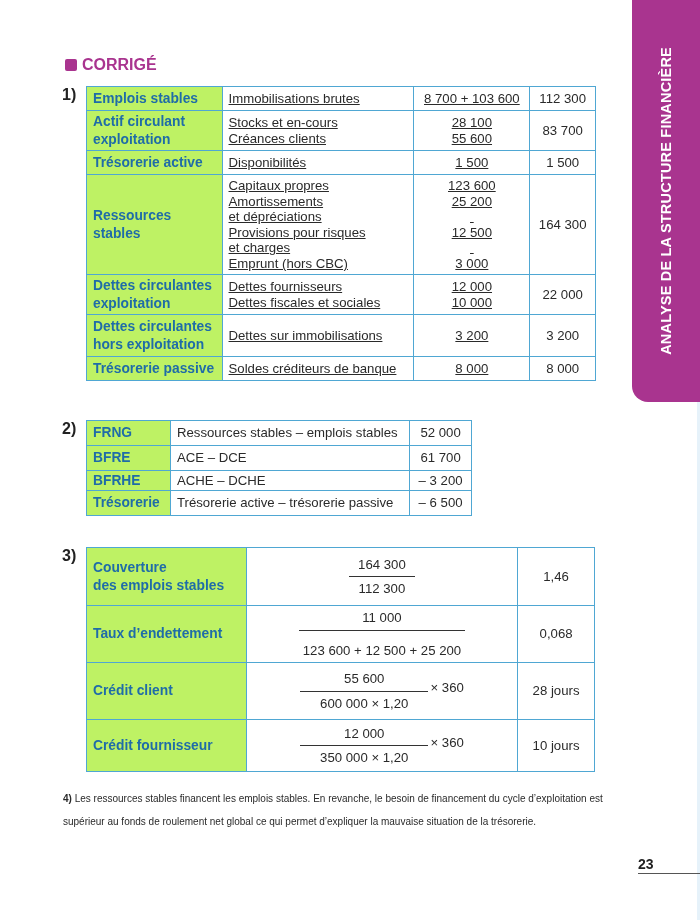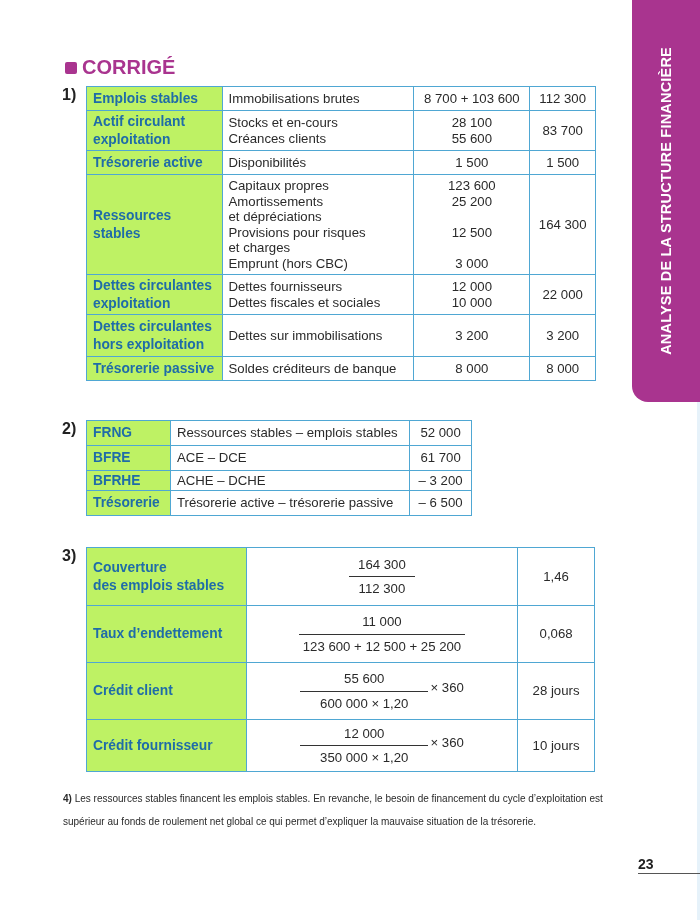--- a/index.html
+++ b/index.html
@@ -7,32 +7,32 @@
          font-family:"Liberation Sans", sans-serif; color:#2a2a2a; }
   .side-tab { position:absolute; left:632px; top:0; width:68px; height:402px; background:#a9348f;
               border-bottom-left-radius:16px; }
   .side-tab-text { position:absolute; left:632px; top:0; width:68px; height:402px; display:flex;
                    align-items:center; justify-content:center; }
   .side-tab-text span { writing-mode:vertical-rl; transform:rotate(180deg); color:#fff; font-weight:bold;
                         font-size:14.5px; letter-spacing:0.2px; white-space:nowrap; }
   .right-rule { position:absolute; left:697px; top:402px; width:3px; height:518px; background:#e6f2fa; }
   .corrige { position:absolute; left:65px; top:56px; display:flex; align-items:center; }
   .corrige .sq { width:12px; height:12px; background:#a9348f; border-radius:2px; margin-right:5px; }
-  .corrige span.lbl { color:#a9348f; font-weight:bold; font-size:20px; }
+  .corrige span.lbl { color:#a9348f; font-weight:bold; font-size:16px; }
   .qnum { position:absolute; font-weight:bold; font-size:16px; color:#222; }
   table { border-collapse:collapse; position:absolute; font-size:13.2px; }
   td { border:1.5px solid #4fa7d3; padding:0 6px; vertical-align:middle; line-height:15.5px; }
   td.h { background:#bef264; color:#1f6ca8; font-weight:bold; font-size:13.8px; line-height:17.5px; }
   td.num { text-align:center; }
   td.c { text-align:center; }
-  .lines div { white-space:nowrap; }
+  .lines div { white-space:nowrap;text-decoration:underline; }
   .frac { display:inline-flex; align-items:center; }
   .frac .f { display:inline-flex; flex-direction:column; align-items:center; }
   .frac .f .n { padding:0 4px 4px 4px; }
-  .frac .f .d { border-top:1px solid #333; padding:4px 4px 0 4px; }
+  .frac .f .d { border-top:1px solid #333; padding:12px 4px 0 4px; }
   .frac .mult { margin-left:2px; margin-top:-6px; }
   .para { position:absolute; left:63px; top:788px; width:570px; font-size:10px; line-height:22.5px; color:#2a2a2a; }
   .para b { font-weight:bold; }
   .pageno { position:absolute; left:638px; top:856px; font-weight:bold; font-size:14px; color:#222; }
   .pageline { position:absolute; left:638px; top:873px; width:62px; height:1px; background:#555; }
 </style>
 </head>
 <body>
 
 <div class="side-tab"></div>

